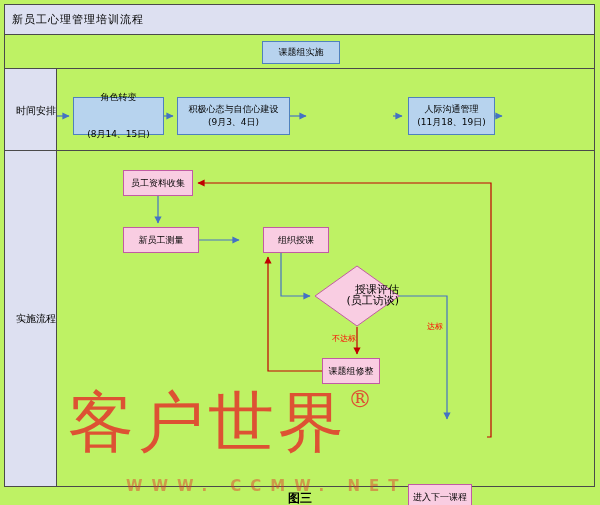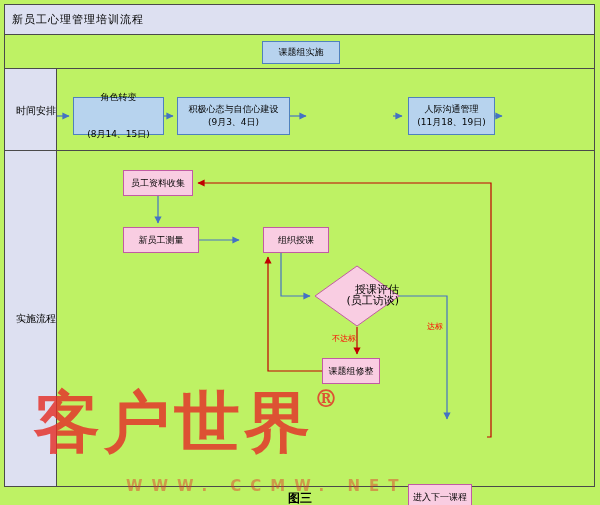--- a/index.html
+++ b/index.html
@@ -15,21 +15,21 @@
           border:1px solid var(--blue_border,#4f81bd);display:flex;align-items:center;justify-content:center;font-size:9px;}
   .tbox{position:absolute;top:97px;height:38px;background:var(--blue_fill,#b7d3ee);border:1px solid var(--blue_border,#4f81bd);
         display:flex;flex-direction:column;align-items:center;justify-content:center;font-size:9px;line-height:13px;text-align:center;}
   .pbox{position:absolute;height:26px;background:var(--pink_fill,#f9cde2);border:1px solid var(--pink_border,#c25ba3);
         display:flex;align-items:center;justify-content:center;font-size:9px;text-align:center;}
   .diamond-text{position:absolute;left:315px;top:284px;width:84px;font-size:11px;line-height:11px;text-align:right;}
   .branch-label{position:absolute;font-size:8px;color:var(--label_red,#ff0000);}
   .connectors{position:absolute;left:0;top:0;pointer-events:none;}
   .caption{position:absolute;left:0;top:490px;width:600px;text-align:center;font-size:12px;font-weight:bold;}
   .watermark{position:absolute;left:0;top:0;width:600px;height:505px;pointer-events:none;}
-  .wm-brand{position:absolute;left:34px;top:378px;font-size:66px;font-weight:bold;letter-spacing:4px;
+  .wm-brand{position:absolute;left:68px;top:378px;font-size:66px;font-weight:normal;letter-spacing:4px;
             color:var(--watermark_red,#e53029);opacity:.82;font-family:"DejaVu Serif","Liberation Serif",serif;white-space:nowrap;}
   .wm-reg{font-size:24px;vertical-align:38px;}
   .wm-site{position:absolute;left:126px;top:477px;font-size:15px;font-weight:bold;letter-spacing:9px;
            color:var(--watermark_red,#e53029);opacity:.45;white-space:nowrap;}
 </style>
 </head>
 <body>
 
 <div class="canvas">
 

